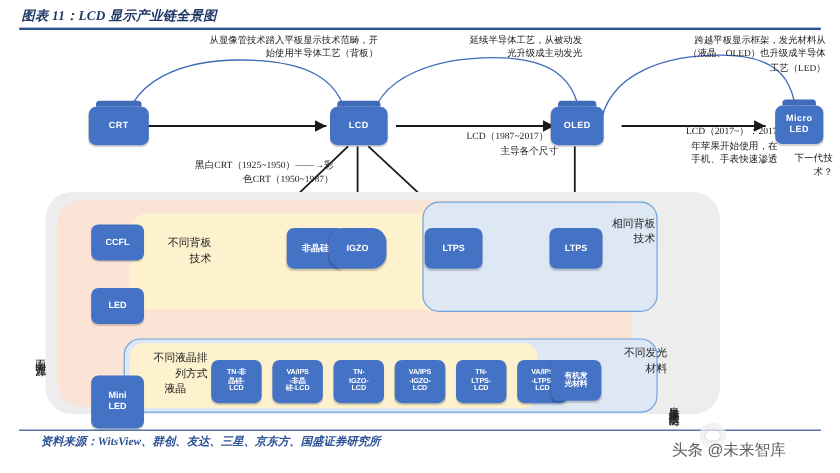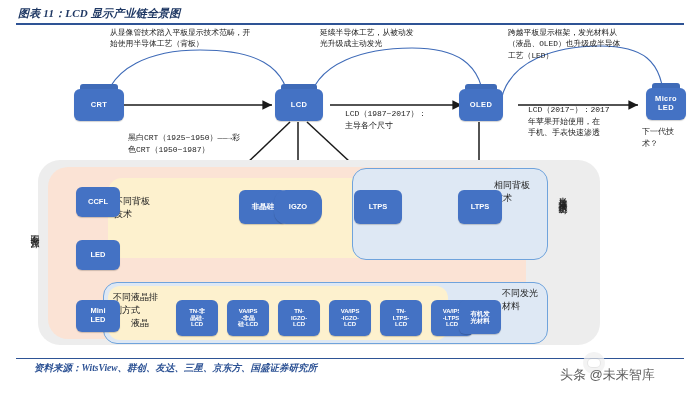--- a/index.html
+++ b/index.html
@@ -76,22 +76,22 @@
   .box.mid{font-size:7.5px;}
   .box.small{font-size:6px;letter-spacing:-.1px;padding:1px;}
   
   .box.screen:before{
     content:"";position:absolute;left:6px;top:-5px;right:6px;height:5px;
     background:#3F6BB8;border-radius:3px 3px 0 0;
   }
 
   
   .lbl{
-    position:absolute;font-family:Liberation Mono, monospace;
-    font-size:8px;color:#222;line-height:1.45;white-space:pre-line;
+    position:absolute;font-family:Liberation Serif, serif;
+    font-size:8px;color:#222;line-height:1.45;white-space:pre-line;text-align:right;
   }
   .lbl.vert{
     writing-mode:vertical-rl;text-orientation:upright;white-space:normal;
     letter-spacing:1px;line-height:1.1;
   }
   .lbl.anno{font-size:7.8px;color:#1a1a1a;}
 
   
   svg.layer{position:absolute;left:0;top:0;width:700px;height:394px;overflow:visible;}
   svg.layer.behind{z-index:1;}
@@ -179,21 +179,21 @@
 主导各个尺寸</div>
   <div class="lbl" style="left:528px;top:104px;width:120px;">LCD（2017~）：2017
 年苹果开始使用，在
 手机、手表快速渗透</div>
   <div class="lbl" style="left:642px;top:126px;width:52px;">下一代技
 术？</div>
 
   <div class="lbl vert" style="left:28px;top:228px;height:70px;font-size:9px;">不同背光源</div>
   <div class="box mid" style="left:76px;top:175px;width:44px;height:30px;margin-top:12px;">CCFL</div>
   <div class="box mid" style="left:76px;top:240px;width:44px;height:30px;">LED</div>
-  <div class="box mid" style="left:76px;top:300px;width:44px;height:32px;white-space:pre-line;">Mini
+  <div class="box mid" style="left:76px;top:313px;width:44px;height:44px;white-space:pre-line;">Mini
 LED</div>
 
   <div class="lbl" style="left:114px;top:196px;width:62px;font-size:9px;">不同背板
 技术</div>
   <div class="box mid" style="left:196px;top:190px;width:48px;height:34px;margin-left:43px;">非晶硅</div>
   <div class="box mid" style="left:274px;top:190px;width:48px;height:34px;border-radius:12px;">IGZO</div>
   <div class="box mid" style="left:354px;top:190px;width:48px;height:34px;">LTPS</div>
 
   <div class="lbl" style="left:494px;top:180px;width:52px;font-size:9px;">相同背板
 技术</div>

